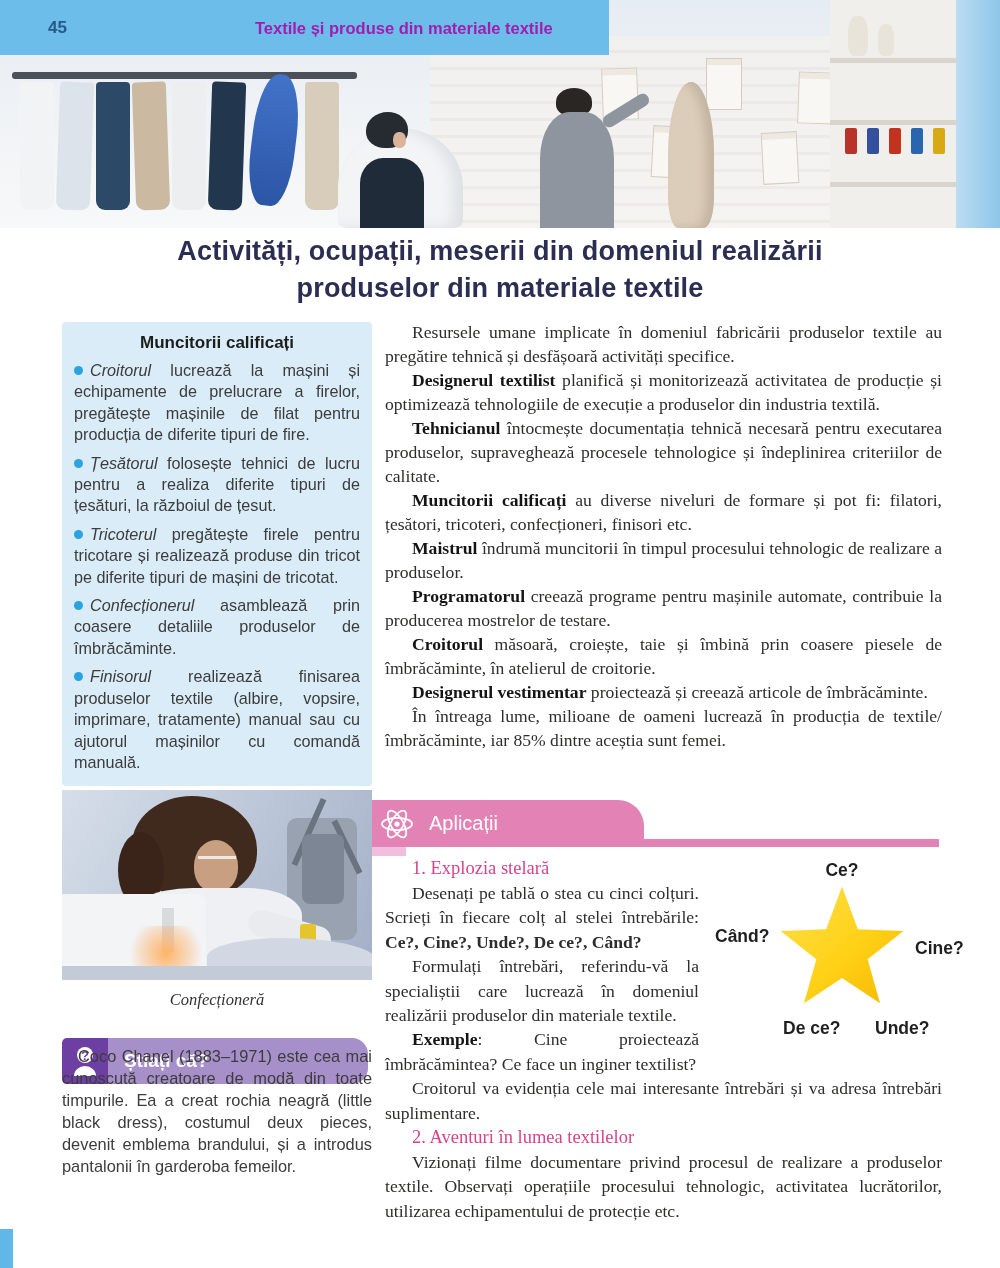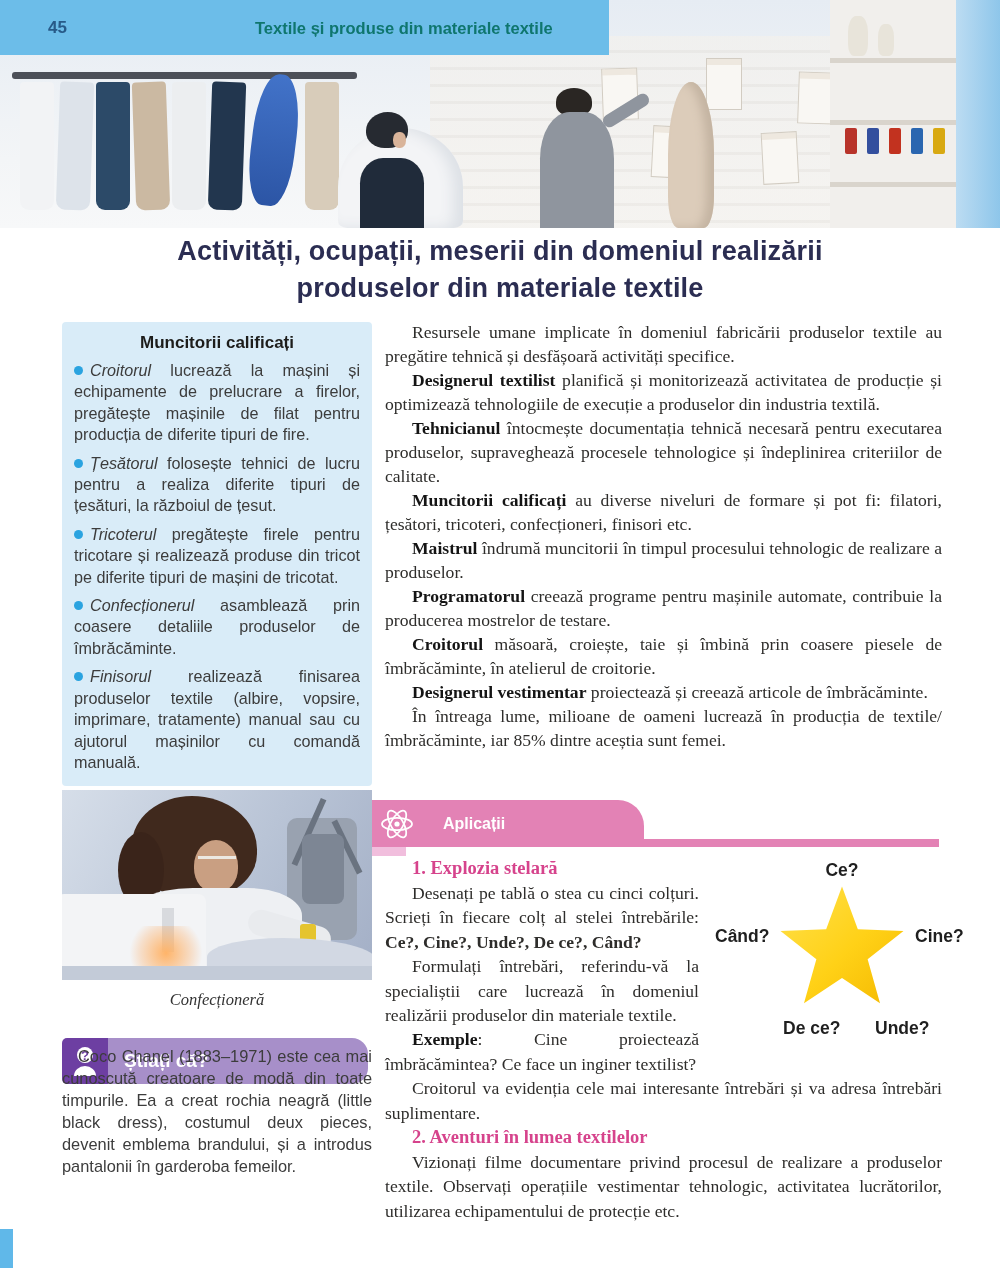--- a/index.html
+++ b/index.html
@@ -34,21 +34,21 @@
   .spool  { top:128px; width:12px; height:26px; border-radius:2px; }
   .vase   { background:#e8e4da; border-radius:40% 40% 30% 30%; }
   .rdrape { left:956px; top:0; width:44px; height:228px; background:linear-gradient(90deg,#bcdcf2,#8ec6ea); }
   
   .hbar { position:absolute; left:0; top:0; width:609px; height:55px; background:#6cbde9; }
   .hunit { position:absolute; left:609px; top:0; width:214px; height:62px; background:#2f96d7;
     display:flex; align-items:center; justify-content:center; }
   .pagenum { position:absolute; left:48px; top:0; height:55px; line-height:55px; font-weight:bold;
     font-size:17px; color:#275a88; }
   .chapter { position:absolute; left:255px; top:0; height:71px; line-height:57px; font-weight:bold;
-    font-size:16.5px; color:#0f766e; }
+    font-size:16.5px; color:#a21caf; }
   .unitlbl { font-weight:bold; font-size:16.5px; color:#ffffff; }
   
   .ptitle { position:absolute; left:0; top:233px; width:1000px; text-align:center;
     font-weight:bold; font-size:27px; line-height:37px; color:#2b2d52; letter-spacing:.2px; }
   
   .infobox { position:absolute; left:62px; top:322px; width:310px; background:#d9ecf8;
     border-radius:4px; padding:11px 12px 13px; }
   .infobox h3 { text-align:center; font-size:17px; color:#1d1d1b; margin-bottom:4px; }
   .infobox p { font-size:16.2px; line-height:21.4px; text-align:justify; color:#3c3c3c; margin-top:7px; }
   .dot { display:inline-block; width:9px; height:9px; border-radius:50%; background:#2aa3e0;
@@ -56,27 +56,27 @@
   .pdot { background:#6d3fa2; }
   .term { font-style:italic; }
   
   .maincol { position:absolute; left:385px; top:320px; width:557px;
     font-family:"Liberation Serif", serif; }
   .maincol p { font-size:17.6px; line-height:24px; text-align:justify; text-indent:27px; color:#2e2d2b; }
   .maincol b, .appcol b { color:#141414; }
   
   .appTab { position:absolute; left:364px; top:800px; width:280px; height:47px; background:#e382b5;
     border-radius:8px 26px 0 0; display:flex; align-items:center; }
-  .appTab .lbl { color:#fff; font-weight:bold; font-size:16px; margin-left:28px; }
+  .appTab .lbl { color:#fff; font-weight:normal; font-size:20px; margin-left:14px; }
   .appLine { position:absolute; left:644px; top:839px; width:295px; height:8px; background:#e382b5; }
   .appLite { position:absolute; left:364px; top:847px; width:42px; height:9px; background:#f1bedd; }
   .atom { margin-left:15px; }
   
   .appcol { position:absolute; left:385px; top:856px; width:557px; font-family:"Liberation Serif", serif; }
-  .appcol h4 { color:#d6438c; font-size:18.5px; line-height:25px; text-indent:27px; font-weight:bold; }
+  .appcol h4 { color:#d6438c; font-size:18.5px; line-height:25px; text-indent:27px; font-weight:normal; }
   .appcol p { font-size:17.6px; line-height:24.4px; text-align:justify; text-indent:27px; color:#2e2d2b; }
   .starfig { float:right; width:235px; height:182px; margin:4px 0 2px 8px; position:relative;
     font-family:"Liberation Sans", sans-serif; }
   .starfig .sl { position:absolute; font-weight:bold; font-size:17.5px; color:#1f1f1f; white-space:nowrap; }
   .itq { font-weight:bold; }
   
   .photo { position:absolute; left:62px; top:790px; width:310px; height:190px; overflow:hidden;
     background:linear-gradient(120deg,#d6dee9 0%,#b9c4d6 55%,#a3afc6 100%); }
   .photo div { position:absolute; }
   .caption { position:absolute; left:62px; top:990px; width:310px; text-align:center;
@@ -185,31 +185,31 @@
           <linearGradient id="starGrad" x1="0" y1="0" x2="1" y2="1">
             <stop offset="0" stop-color="#ffe14d"></stop>
             <stop offset="0.55" stop-color="#ffd117"></stop>
             <stop offset="1" stop-color="#f4b800"></stop>
           </linearGradient>
         </defs>
         <polygon points="65,2 79.7,41.8 122.1,43.5 88.8,69.7 100.3,110.5 65,87 29.7,110.5 41.2,69.7 7.9,43.5 50.3,41.8" fill="url(#starGrad)"></polygon>
       </svg>
       <span class="sl" style="left:135px;top:0;transform:translateX(-50%);">Ce?</span>
       <span class="sl" style="left:8px;top:66px;text-align:right;">Când?</span>
-      <span class="sl" style="left:208px;top:66px;">Cine?</span>
+      <span class="sl" style="left:208px;top:78px;">Cine?</span>
       <span class="sl" style="left:76px;top:158px;">De ce?</span>
       <span class="sl" style="left:168px;top:158px;">Unde?</span>
     </div>
     <h4>1. Explozia stelară</h4>
     <p><span>Desenați pe tablă o stea cu cinci colțuri. Scrieți în fiecare colț al stelei întrebările: </span><span class="itq">Ce?, Cine?, Unde?, De ce?, Când?</span></p>
     <p>Formulați întrebări, referindu-vă la specialiștii care lucrează în domeniul realizării produselor din materiale textile.</p>
     <p><b>Exemple</b><span>: Cine proiectează îmbrăcămintea? Ce face un inginer textilist?</span></p>
     <p>Croitorul va evidenția cele mai interesante întrebări și va adresa întrebări suplimentare.</p>
     <h4>2. Aventuri în lumea textilelor</h4>
-    <p>Vizionați filme documentare privind procesul de realizare a produselor textile. Observați operațiile vestimentar tehnologic, activitatea lucrătorilor, utilizarea echipamentului de protecție etc.</p>
+    <p>Vizionați filme documentare privind procesul de realizare a produselor textile. Observați operațiile procesului tehnologic, activitatea lucrătorilor, utilizarea echipamentului de protecție etc.</p>
   </div>
 
   <div class="photo">
     <div style="left:225px;top:28px;width:70px;height:122px;background:#99a2b0;border-radius:10px;"></div>
     <div style="left:244px;top:6px;width:6px;height:72px;background:#6a7380;transform:rotate(24deg);"></div>
     <div style="left:282px;top:28px;width:6px;height:58px;background:#6a7380;transform:rotate(-26deg);"></div>
     <div style="left:240px;top:44px;width:42px;height:70px;background:#7d8694;border-radius:8px;"></div>
     <div style="left:70px;top:6px;width:125px;height:102px;background:#40291d;border-radius:55% 60% 50% 55%;"></div>
     <div style="left:56px;top:42px;width:46px;height:76px;background:#3a241a;border-radius:50%;"></div>
     <div style="left:132px;top:50px;width:44px;height:52px;background:#c99f82;border-radius:50% 50% 45% 45%;"></div>

